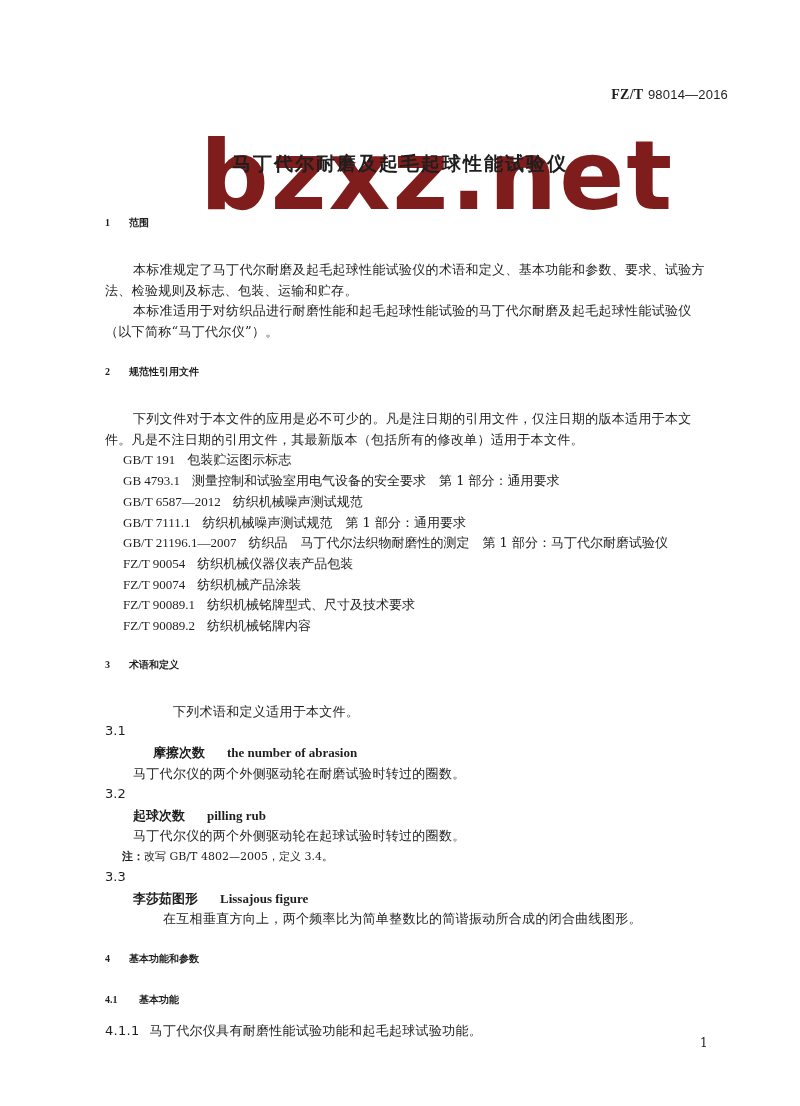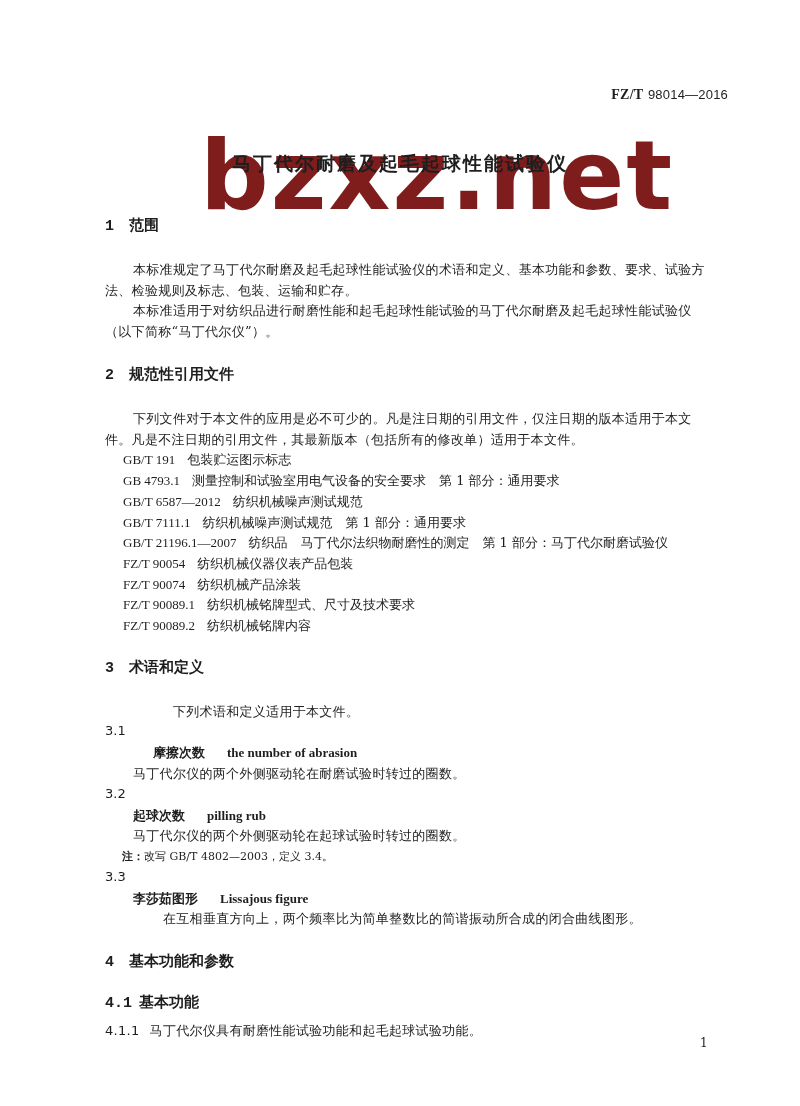--- a/index.html
+++ b/index.html
@@ -10,21 +10,21 @@
   .abs { position: absolute; white-space: nowrap; }
   .doc-code { top: 86px; right: 72px; font-size: 14px; letter-spacing: 0.2px; }
   .doc-code b { font-family: "Liberation Serif", serif; font-weight: bold; }
   .doc-code span.num { font-family: "Liberation Sans", sans-serif; }
   .watermark {
     top: 128px; left: 200px; font-family: "DejaVu Sans", sans-serif; font-weight: bold;
     font-size: 96px; color: #7f1d1d; letter-spacing: 2px; line-height: 1;
   }
   .title { top: 151px; left: 0; width: 800px; text-align: center; font-family: "DejaVu Sans", sans-serif;
     font-weight: bold; font-size: 19px; letter-spacing: 2px; }
-  .h1 { font-family: Liberation Mono, monospace; font-weight: bold; font-size: 15px; left: 105px; }
+  .h1 { font-family: Liberation Serif, serif; font-weight: bold; font-size: 10px; left: 105px; }
   .h1 .n { display: inline-block; width: 24px; }
   .p { font-size: 13px; left: 105px; letter-spacing: 0.3px; }
   .ind { left: 133px; }
   .ref { font-size: 13px; left: 123px; }
   .ref .code { display: inline-block; font-family: "Liberation Serif", serif; margin-right: 12px; }
   .term { font-size: 13px; left: 133px; font-weight: bold; }
   .term .en { font-family: "Liberation Serif", serif; margin-left: 22px; }
   .num { font-family: "DejaVu Sans", sans-serif; font-size: 13px; left: 105px; }
   .note { font-size: 11px; left: 122px; }
   .note b { font-weight: bold; }
@@ -71,21 +71,21 @@
 </div>
 <div class="abs p ind" style="top:703px;margin-left:40px;">下列术语和定义适用于本文件。</div>
 
 <div class="abs num" style="top:723px;">3.1</div>
 <div class="abs term" style="top:744px;margin-left:20px;"><span>摩擦次数</span><span class="en">the number of abrasion</span></div>
 <div class="abs p ind" style="top:765px;">马丁代尔仪的两个外侧驱动轮在耐磨试验时转过的圈数。</div>
 
 <div class="abs num" style="top:786px;">3.2</div>
 <div class="abs term" style="top:807px;"><span>起球次数</span><span class="en">pilling rub</span></div>
 <div class="abs p ind" style="top:827px;">马丁代尔仪的两个外侧驱动轮在起球试验时转过的圈数。</div>
-<div class="abs note" style="top:849px;"><b>注：</b><span>改写 GB/T 4802—2003，定义 3.4。</span></div>
+<div class="abs note" style="top:849px;"><b>注：</b><span>改写 GB/T 4802—2005，定义 3.4。</span></div>
 
 <div class="abs num" style="top:869px;">3.3</div>
 <div class="abs term" style="top:890px;"><span>李莎茹图形</span><span class="en">Lissajous figure</span></div>
 <div class="abs p ind" style="top:910px;margin-left:30px;">在互相垂直方向上，两个频率比为简单整数比的简谐振动所合成的闭合曲线图形。</div>
 
 <div class="abs h1" style="top:952px;">
   <span class="n">4</span><span>基本功能和参数</span>
 </div>
 <div class="abs h1" style="top:993px;">
   <span class="n" style="width:34px;">4.1</span><span>基本功能</span>

